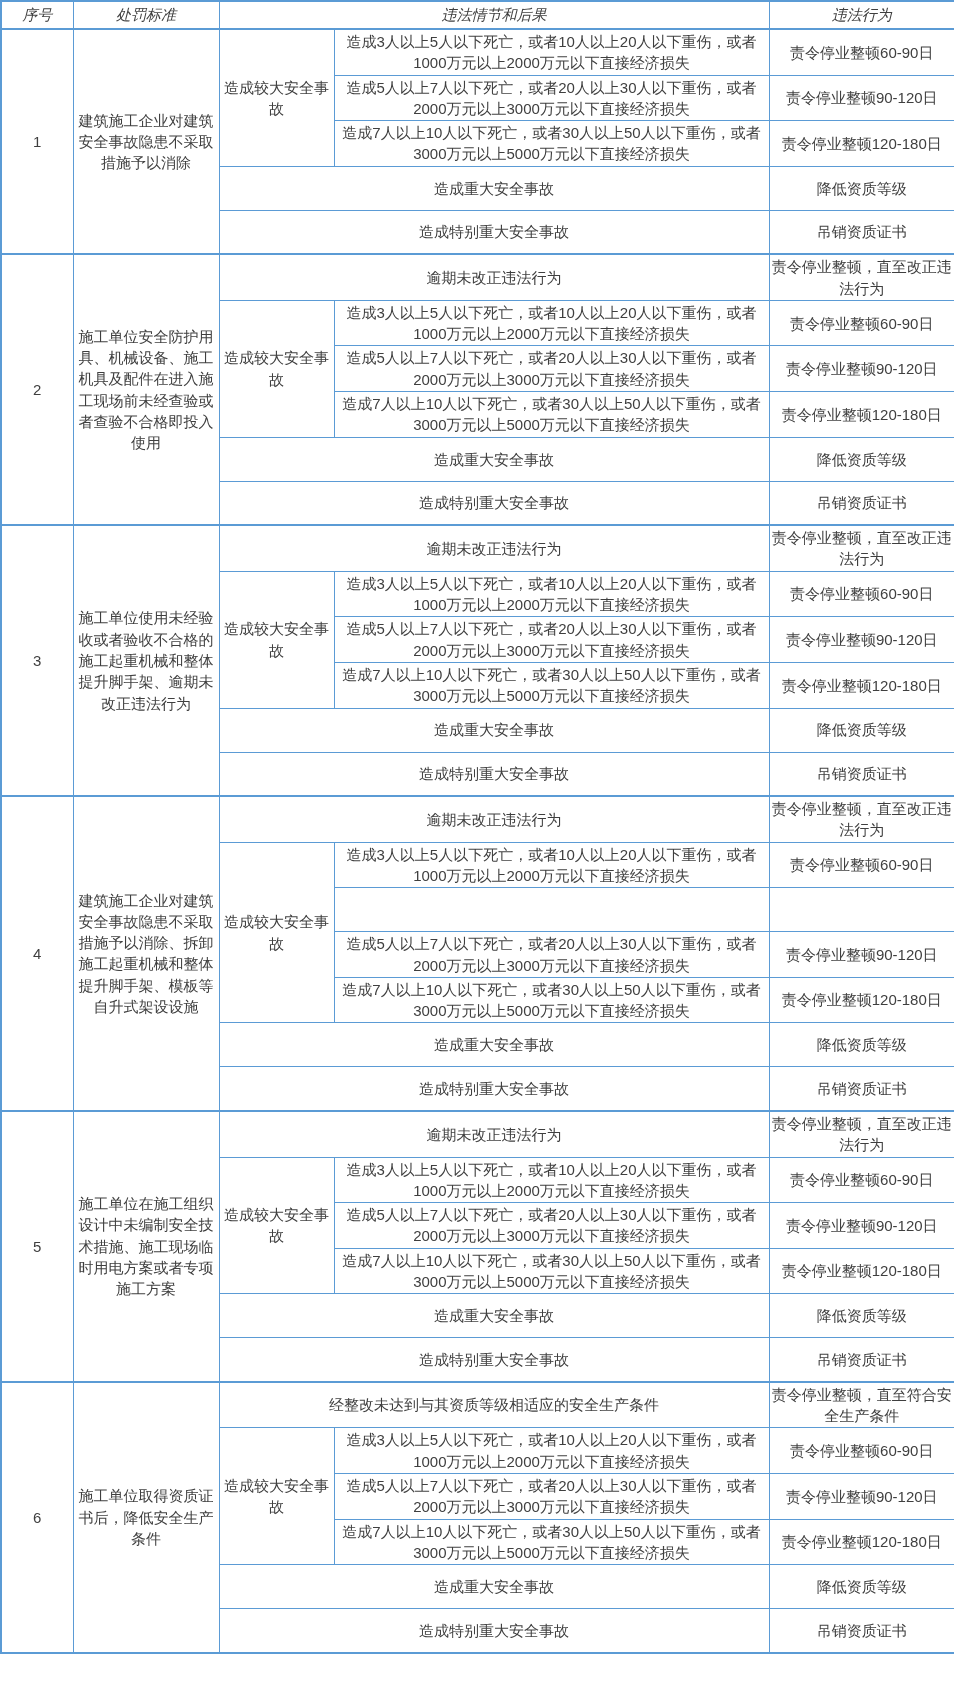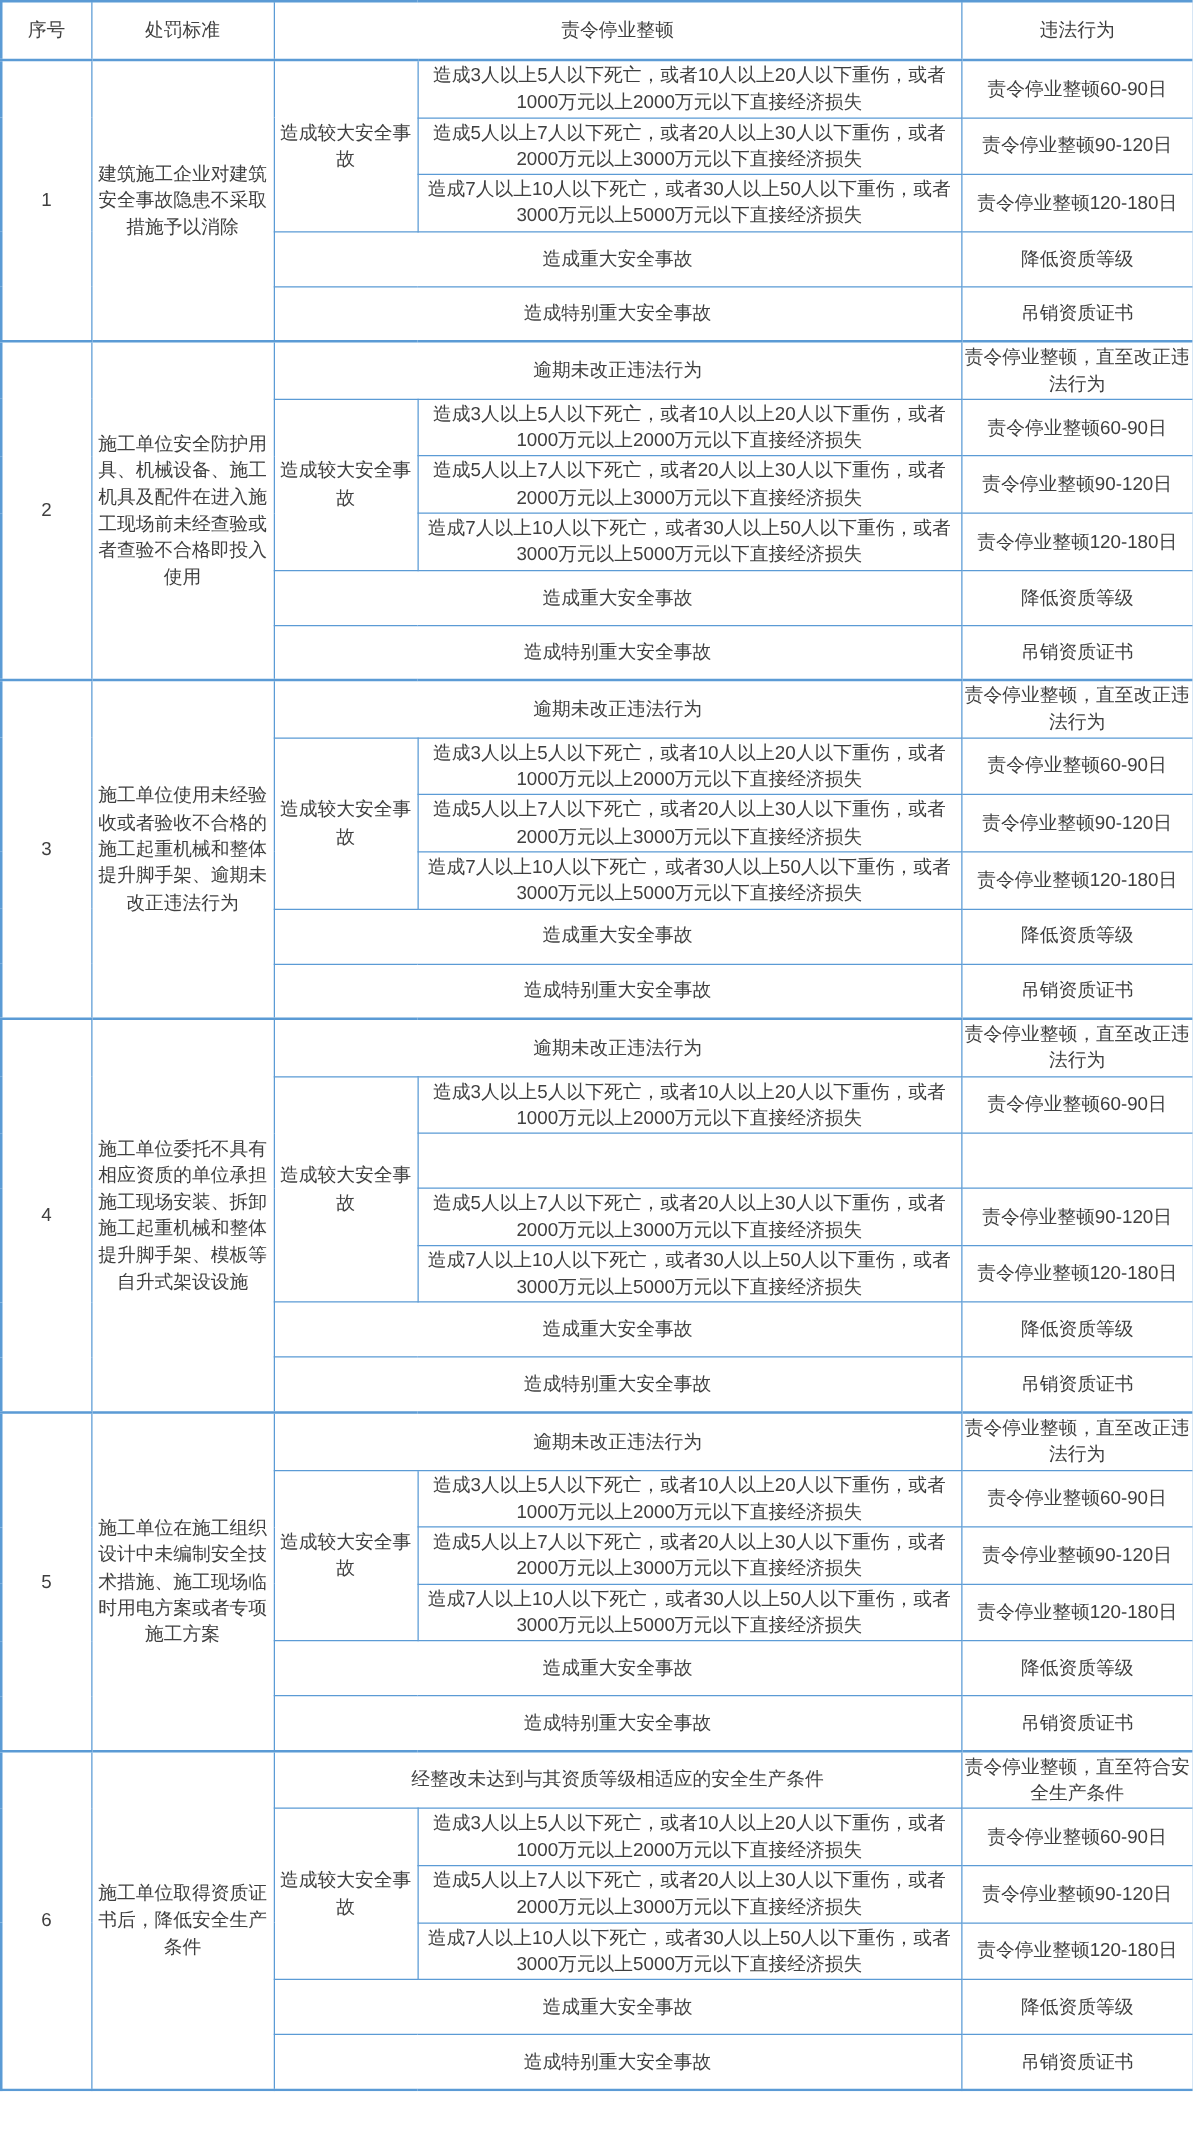--- a/index.html
+++ b/index.html
@@ -23,21 +23,21 @@
   table.penalty-table th,
   table.penalty-table td {
     border: 1px solid #5b9bd5;
     text-align: center;
     vertical-align: middle;
     font-weight: normal;
     line-height: 1.42;
     padding: 1px 2px;
     overflow: hidden;
   }
-  thead tr { height: 47px; }
+  thead tr { height: 28px; font-style: italic; }
   thead th { border-bottom: 2px solid #5b9bd5; }
   tbody tr { height: 44px; }
   tr.sec > td { border-top: 2px solid #5b9bd5; }
   td.det {
     text-align: left;
     padding: 1px 4px 1px 6px;
   }
   td.pen {
     text-align: left;
     padding: 1px 1px 1px 4px;
@@ -54,21 +54,21 @@
     <col style="width:72px">
     <col style="width:146px">
     <col style="width:115px">
     <col style="width:435px">
     <col style="width:186px">
   </colgroup>
   <thead>
     <tr>
       <th>序号</th>
       <th>处罚标准</th>
-      <th colspan="2">责令停业整顿</th>
+      <th colspan="2">违法情节和后果</th>
       <th>违法行为</th>
     </tr>
   </thead>
   <tbody>
 
     <tr class="sec">
       <td rowspan="5">1</td>
       <td rowspan="5" class="beh">建筑施工企业对建筑安全事故隐患不采取措施予以消除</td>
       <td rowspan="3" class="grp">造成较大安全事故</td>
       <td class="det">造成3人以上5人以下死亡，或者10人以上20人以下重伤，或者1000万元以上2000万元以下直接经济损失</td>
@@ -142,21 +142,21 @@
       <td colspan="2">造成重大安全事故</td>
       <td class="pen">降低资质等级</td>
     </tr>
     <tr>
       <td colspan="2">造成特别重大安全事故</td>
       <td class="pen">吊销资质证书</td>
     </tr>
 
     <tr class="sec">
       <td rowspan="7">4</td>
-      <td rowspan="7" class="beh">施工单位委托不具有相应资质的单位承担施工现场安装、拆卸施工起重机械和整体提升脚手架、模板等自升式架设设施</td>
+      <td rowspan="7" class="beh">建筑施工企业对建筑安全事故隐患不采取措施予以消除、拆卸施工起重机械和整体提升脚手架、模板等自升式架设设施</td>
       <td colspan="2">逾期未改正违法行为</td>
       <td class="pen">责令停业整顿，直至改正违法行为</td>
     </tr>
     <tr>
       <td rowspan="4" class="grp">造成较大安全事故</td>
       <td class="det">造成3人以上5人以下死亡，或者10人以上20人以下重伤，或者1000万元以上2000万元以下直接经济损失</td>
       <td class="pen">责令停业整顿60-90日</td>
     </tr>
     <tr>
       <td class="det"></td>

